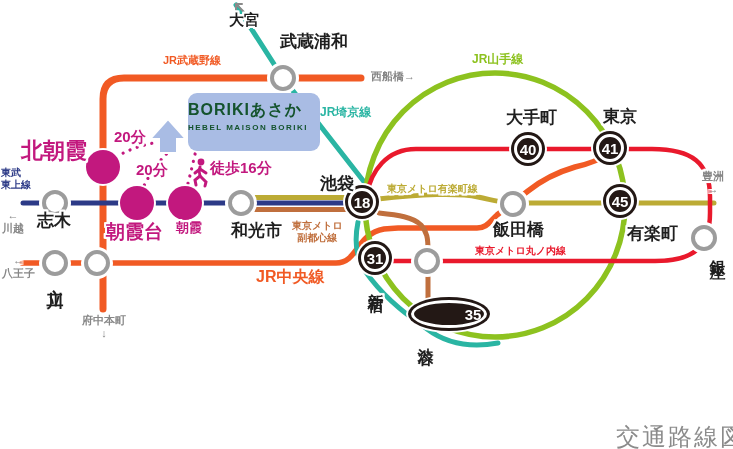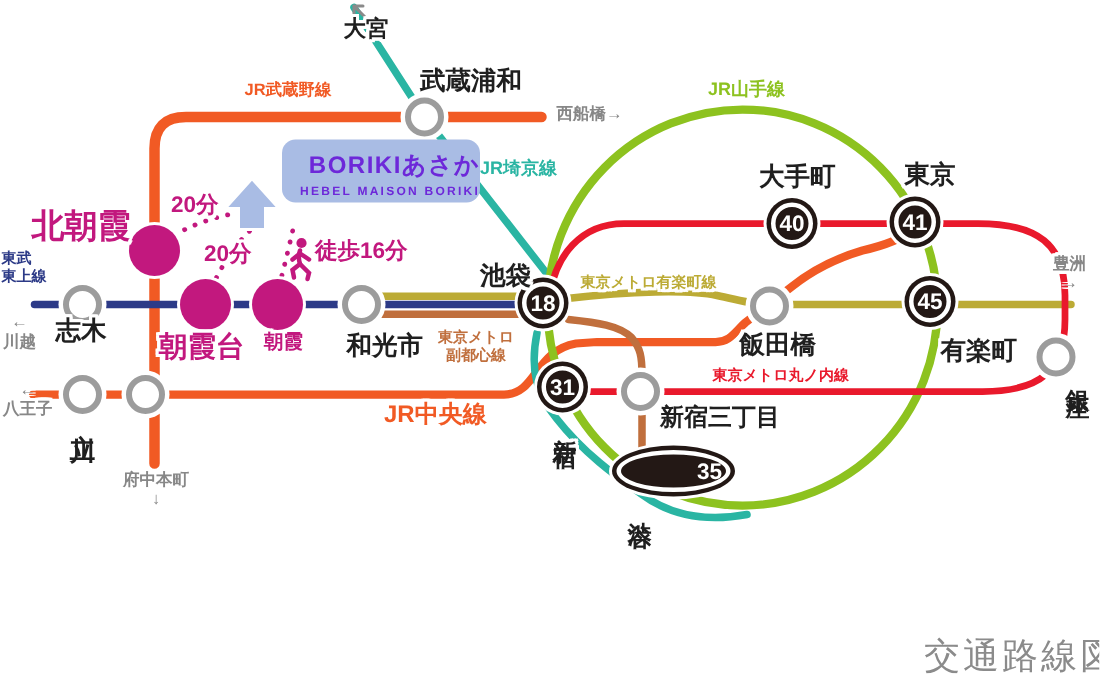--- a/index.html
+++ b/index.html
@@ -17,22 +17,22 @@
   .linelbl{font-size:10px;}
   .gray{color:var(--c-gray_text);font-size:11px;text-align:center;}
   .circle{position:absolute;width:18px;height:18px;border-radius:50%;
           background:#fff;border:4px solid var(--c-station_ring);box-shadow:0 0 0 3px #fff;}
   .mcircle{position:absolute;width:34px;height:34px;border-radius:50%;
            background:var(--c-magenta);box-shadow:0 0 0 2px #fff;}
   .badge{position:absolute;width:22px;height:22px;border-radius:50%;background:var(--c-badge_bg);
          border:3px solid #fff;box-shadow:0 0 0 3px var(--c-badge_bg),0 0 0 5px #fff;
          display:flex;align-items:center;justify-content:center;
          color:#fff;font-size:15px;font-weight:bold;}
-  #boriki-box{position:absolute;left:188px;top:93px;width:132px;height:42px;border-radius:9px;
-              background:var(--c-periwinkle);color:#6d28d9;text-align:right;}
+  #boriki-box{position:absolute;left:188px;top:93px;width:132px;height:58px;border-radius:9px;
+              background:var(--c-periwinkle);color:#14532d;text-align:left;}
   #boriki-box .t{font-size:16px;font-weight:bold;margin-top:7px;letter-spacing:1px;}
   #boriki-box .s{font-size:8px;font-weight:bold;letter-spacing:1.5px;margin-top:2px;}
   #map-title{position:absolute;left:616px;top:421px;font-size:24px;letter-spacing:2px;
              color:#8b8b8b;font-weight:500;white-space:nowrap;}
 </style>
 </head>
 <body>
 
 <div id="map">
 
@@ -121,27 +121,26 @@
       <span>40</span>
     </div>
   <div class="badge" style="left:596px;top:134px;">
       <span>41</span>
     </div>
   <div class="badge" style="left:606px;top:187px;">
       <span>45</span>
     </div>
 
   <div class="lbl ol" style="left:229px;top:11px;font-size:15px;">大宮</div>
-  <div class="lbl ol sta17" style="left:280px;top:44px;">武蔵浦和</div>
+  <div class="lbl ol sta17" style="left:280px;top:32px;">武蔵浦和</div>
   <div class="lbl ol sta17" style="left:320px;top:174px;">池袋</div>
   <div class="lbl ol sta17" style="left:231px;top:221px;">和光市</div>
   <div class="lbl ol sta17" style="left:37px;top:211px;">志木</div>
   <div class="lbl ol sta17 vert" style="left:45px;top:276px;">立川</div>
   <div class="lbl ol sta17" style="left:493px;top:220px;">飯田橋</div>
-  <div class="lbl ol sta16" style="left:440px;top:270px;">新宿三丁目</div>
   <div class="lbl ol sta17" style="left:506px;top:108px;">大手町</div>
   <div class="lbl ol sta17" style="left:603px;top:107px;">東京</div>
   <div class="lbl ol sta17" style="left:627px;top:224px;">有楽町</div>
   <div class="lbl ol sta16 vert" style="left:708px;top:247px;">銀座</div>
   <div class="lbl ol sta16 vert" style="left:366px;top:280px;">新宿</div>
   <div class="lbl ol sta16 vert" style="left:416px;top:335px;">渋谷</div>
   <div class="lbl ol magenta" style="left:21px;top:138px;font-size:22px;">北朝霞</div>
   <div class="lbl ol magenta" style="left:106px;top:221px;font-size:19px;">朝霞台</div>
   <div class="lbl ol magenta" style="left:176px;top:221px;font-size:13px;">朝霞</div>
 

